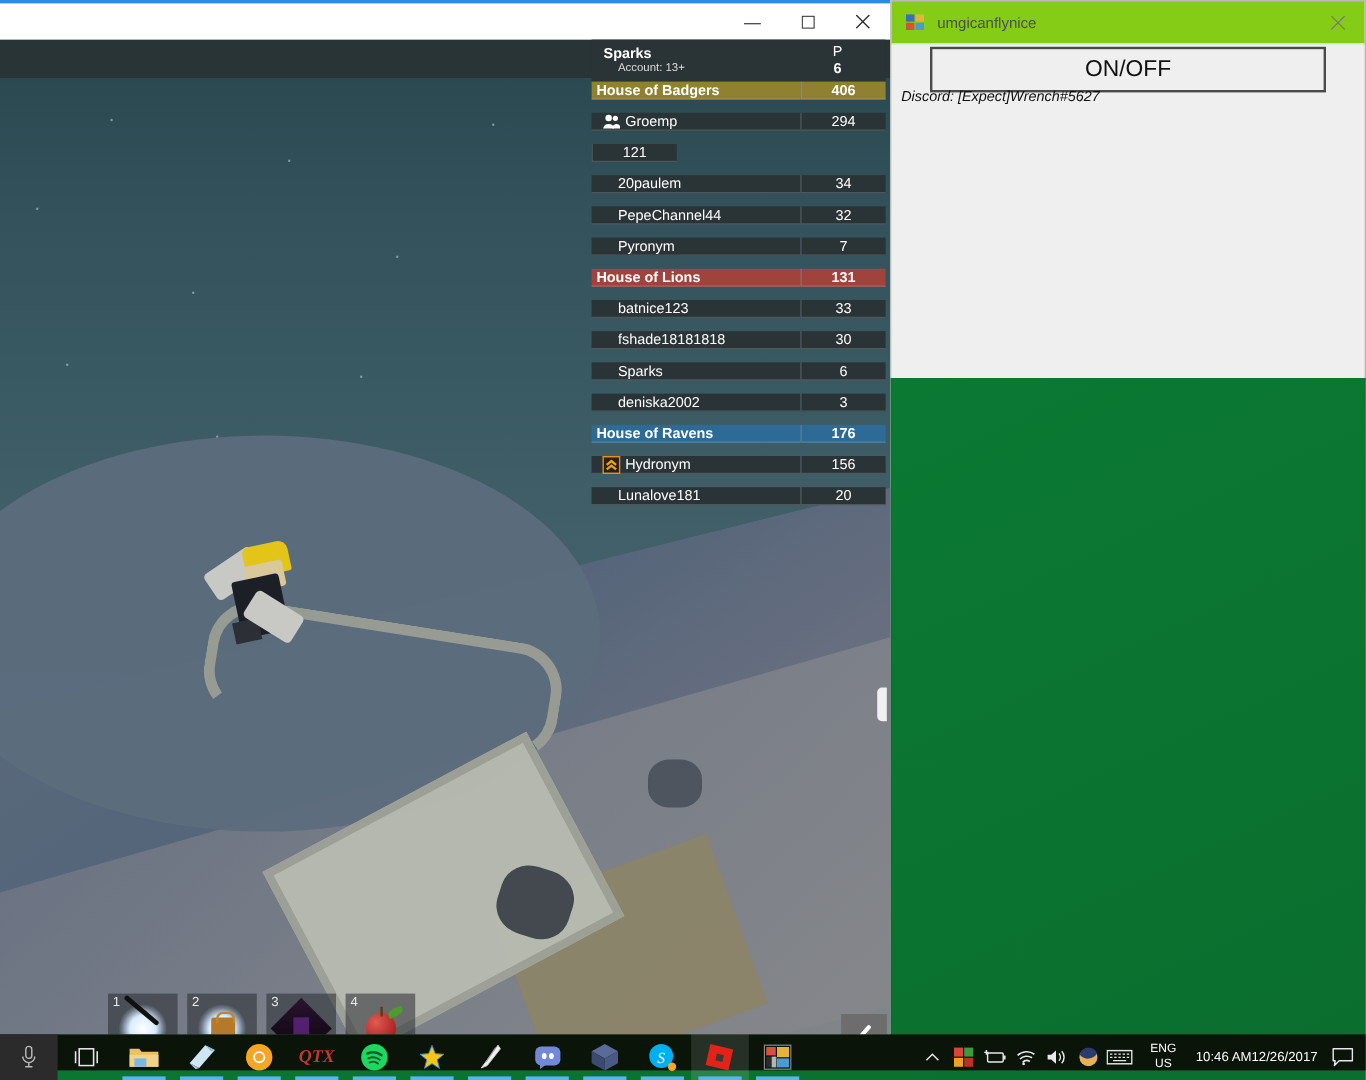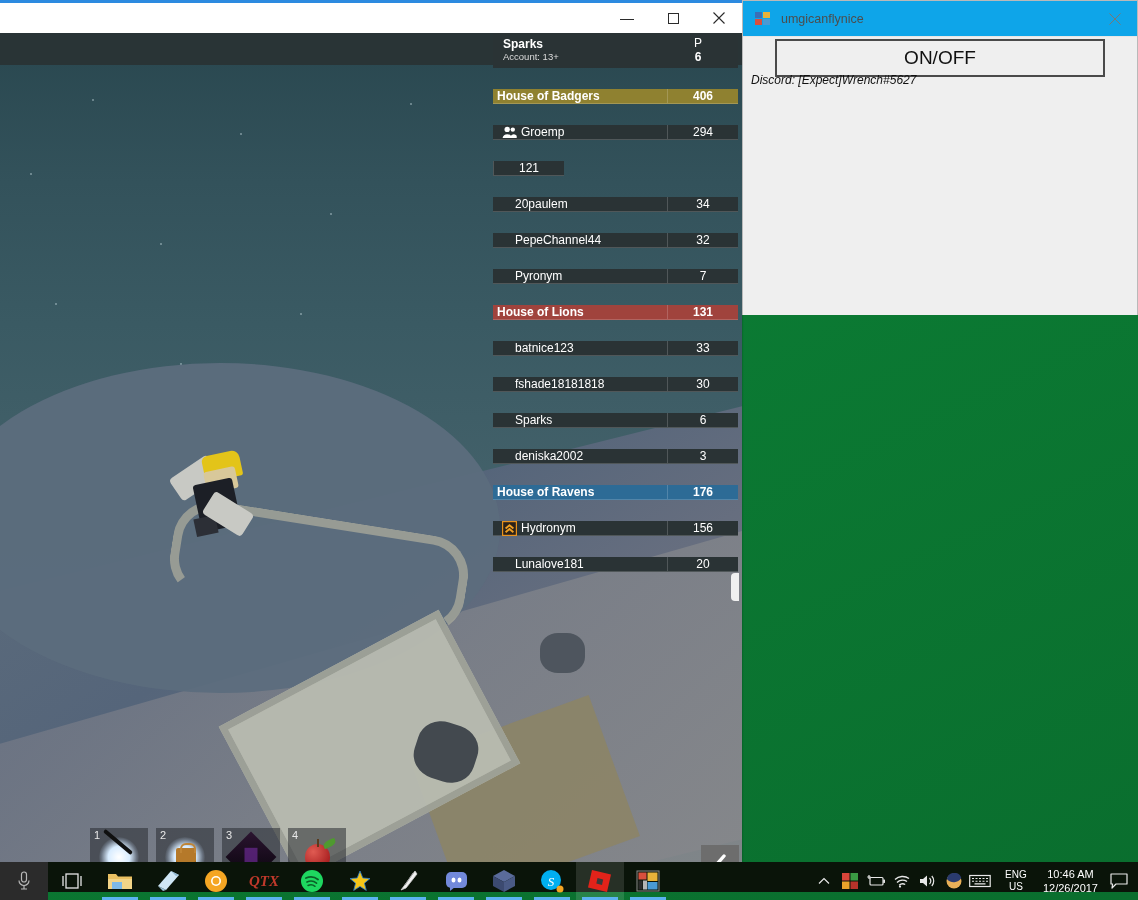--- a/index.html
+++ b/index.html
@@ -133,26 +133,26 @@
   #leaderboard{
     position:absolute;left:493px;top:33px;width:245px;
     font-family:"Liberation Sans",sans-serif;color:#ffffff;
   }
   #lb-header{
     height:35px;background:#2a3335;display:flex;align-items:center;
     padding:0 8px 0 10px;box-sizing:border-box;
   }
   #lb-header .who{flex:1;line-height:1.15;}
   #lb-header .nm{font-size:12px;font-weight:bold;}
-  #lb-header .acct{font-size:9.5px;color:#dcdcdc;}
+  #lb-header .acct{font-size:9.5px;color:#dcdcdc;margin-left:12px;}
   #lb-header .pts{width:64px;text-align:center;line-height:1.15;}
   #lb-header .pts .p{font-size:12px;}
   #lb-header .pts .v{font-size:12px;font-weight:bold;}
 
-  .lb-row{display:flex;height:36px;align-items:flex-end;}
+  .lb-row{display:flex;height:26px;align-items:flex-start;}
   .lb-row .name{
     flex:1;display:flex;align-items:center;font-size:12px;
     padding-left:10px;box-sizing:border-box;
     border-bottom:1px solid rgba(255,255,255,.18);
   }
   .lb-row .score{
     width:70px;display:flex;align-items:center;justify-content:center;
     font-size:12px;border-bottom:1px solid rgba(255,255,255,.18);
     border-left:1px solid rgba(255,255,255,.18);
   }
@@ -168,21 +168,21 @@
     width:16px;height:14px;margin-right:4px;margin-left:-14px;
     display:inline-flex;align-items:center;justify-content:center;flex:0 0 auto;
   }
 
   
   #tool-window{
     position:absolute;left:742px;top:0;width:396px;height:315px;
     background:#efefef;border:1px solid #b9b9b9;box-sizing:border-box;
   }
   #tw-titlebar{
-    height:35px;background:#0ea5e9;display:flex;align-items:center;
+    height:35px;background:#84cc16;display:flex;align-items:center;
     border-bottom:1px solid #e6e6e6;
   }
   #tw-icon{width:16px;height:16px;margin-left:12px;position:relative;flex:0 0 auto;}
   #tw-title{margin-left:10px;font-size:12.5px;color:#4d4d4d;flex:1;}
   #tw-close{width:45px;height:35px;display:flex;align-items:center;justify-content:center;
     color:#777;font-size:13px;}
   #tw-body{position:relative;height:278px;background:#efefef;}
   #onoff-btn{
     position:absolute;left:32px;top:2px;width:330px;height:38px;
     background:#efefef;border:2px solid #4a4a4a;
@@ -211,21 +211,21 @@
   .tb-app .underline{
     position:absolute;left:6px;bottom:0;width:36px;height:3px;background:#5bb3f0;
   }
   #tray{margin-left:auto;display:flex;align-items:center;height:38px;padding-right:4px;}
   .tray-ic{width:26px;height:38px;display:flex;align-items:center;justify-content:center;color:#e8e8e8;}
   #tray-lang{
     width:38px;height:38px;display:flex;flex-direction:column;align-items:center;justify-content:center;
     color:#fff;font-size:10px;line-height:1.25;margin-left:4px;
   }
   #tray-clock{
-    height:38px;display:flex;flex-direction:column;align-items:center;justify-content:center;
+    height:38px;display:flex;flex-direction:row;align-items:center;justify-content:center;
     color:#fff;font-size:11px;line-height:1.3;margin-left:8px;margin-right:6px;
   }
   #tray-notify{width:30px;height:38px;display:flex;align-items:center;justify-content:center;}
   .ico{display:block;}
 </style>
 </head>
 <body>
 
 <div id="desktop"></div>
 

